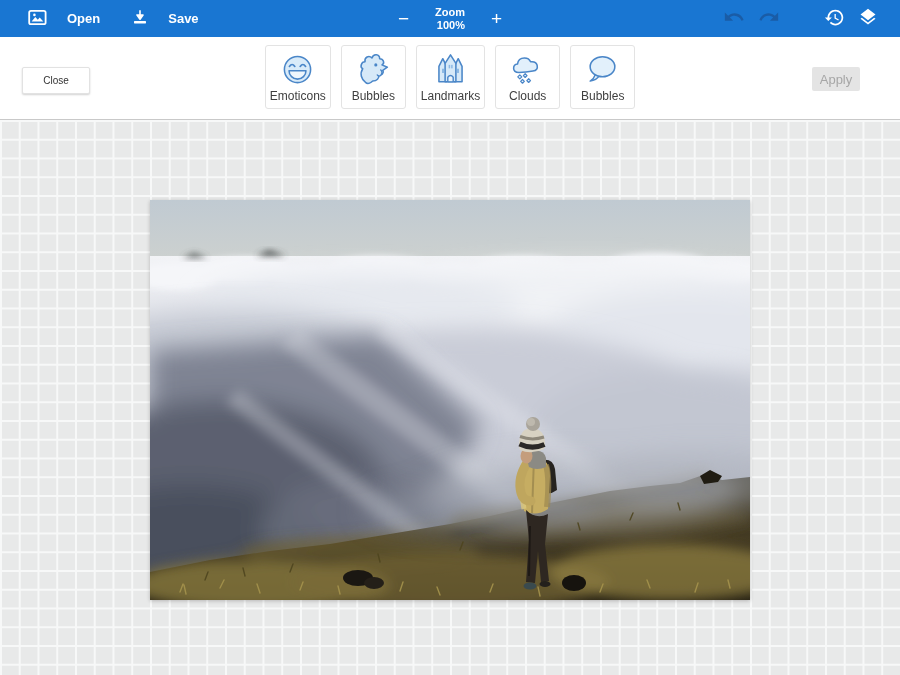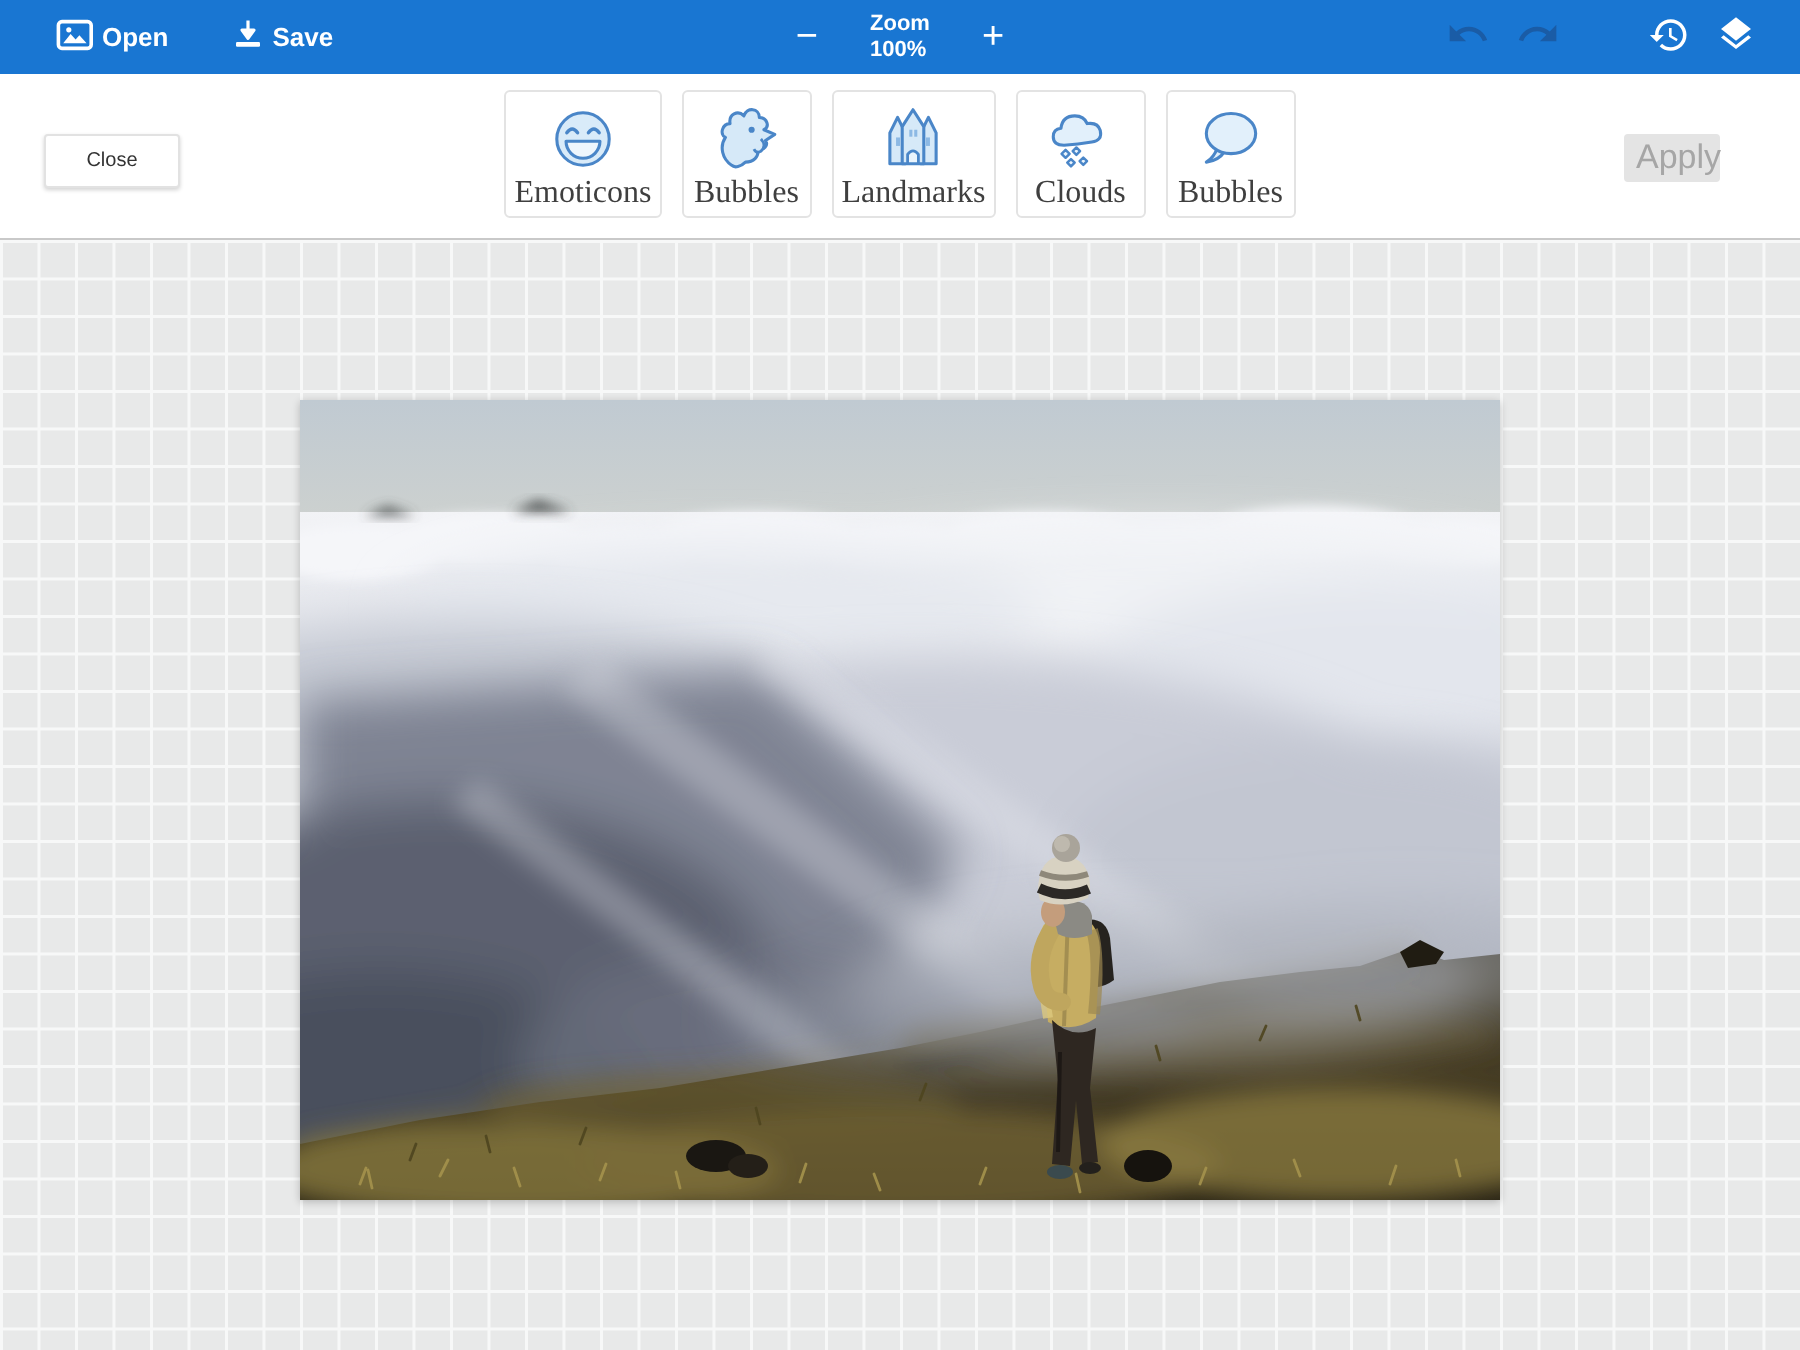--- a/index.html
+++ b/index.html
@@ -8,54 +8,54 @@
     font-family:"Liberation Sans", sans-serif;
     -webkit-font-smoothing:antialiased;
     background:#e8e9e9;
   }
   
   .top-bar{
     position:relative;height:37px;background:#1976d2;
     display:flex;align-items:center;color:#fff;
   }
   .tb-left{display:flex;align-items:center;gap:32px;padding-left:28px;}
-  .tb-btn{display:flex;align-items:center;gap:4px;font-size:13px;font-weight:bold;color:#fff;cursor:pointer;background:none;border:none;padding:0;font-family:inherit;}
+  .tb-btn{display:flex;align-items:center;gap:20px;font-size:13px;font-weight:bold;color:#fff;cursor:pointer;background:none;border:none;padding:0;font-family:inherit;}
   .tb-center{position:absolute;left:50%;top:0;height:100%;transform:translateX(-50%);display:flex;align-items:center;gap:22px;}
   .zoom-btn{background:none;border:none;color:#fff;font-size:19px;line-height:19px;cursor:pointer;padding:0 4px;font-family:inherit;}
-  .zoom-text{font-size:11px;font-weight:bold;text-align:left;line-height:13px;}
+  .zoom-text{font-size:11px;font-weight:bold;text-align:right;line-height:13px;}
   .tb-right{position:absolute;right:0;top:0;height:100%;display:flex;align-items:center;padding-right:22px;}
   .icon-btn{background:none;border:none;padding:0;cursor:pointer;display:flex;align-items:center;justify-content:center;}
   .icon-btn + .icon-btn{margin-left:13px;}
   .gap-before{margin-left:44px !important;}
   
   .sticker-bar{
     position:relative;height:82px;background:#ffffff;
     border-bottom:1px solid #c9c9c9;
     display:flex;justify-content:center;
   }
   .close-btn{
     position:absolute;left:22px;top:30px;width:68px;height:27px;
     background:#fff;border:1px solid #e2e2e2;border-radius:2px;
     box-shadow:0 1px 2px rgba(0,0,0,0.18);
     font-size:10px;color:#333;cursor:pointer;font-family:inherit;
   }
   .apply-btn{
     position:absolute;right:40px;top:30px;width:48px;height:24px;
     background:#e4e4e4;border:none;border-radius:2px;
-    font-size:17px;color:#a6a6a6;font-family:inherit;cursor:default;
+    font-size:13px;color:#a6a6a6;font-family:inherit;cursor:default;
   }
   .cards{display:flex;gap:10px;margin-top:8px;}
   .card{
     box-sizing:border-box;min-width:65px;height:64px;background:#fff;
     border:1px solid #e3e3e3;border-radius:3px;cursor:pointer;
     display:flex;flex-direction:column;align-items:center;justify-content:space-between;
     padding:5px 4px 5px;
   }
   .card svg{display:block;}
-  .card-label{font-size:16px;color:#3f3f3f;white-space:nowrap;font-family:Liberation Serif, serif;}
+  .card-label{font-size:12px;color:#3f3f3f;white-space:nowrap;}
   
   .canvas-area{
     position:relative;height:555px;
     background-color:#e8e9e9;
     background-image:
       linear-gradient(to right, #f7f8f8 1.5px, transparent 1.5px),
       linear-gradient(to bottom, #f7f8f8 1.5px, transparent 1.5px);
     background-size:18.75px 18.75px;
     overflow:hidden;
   }

